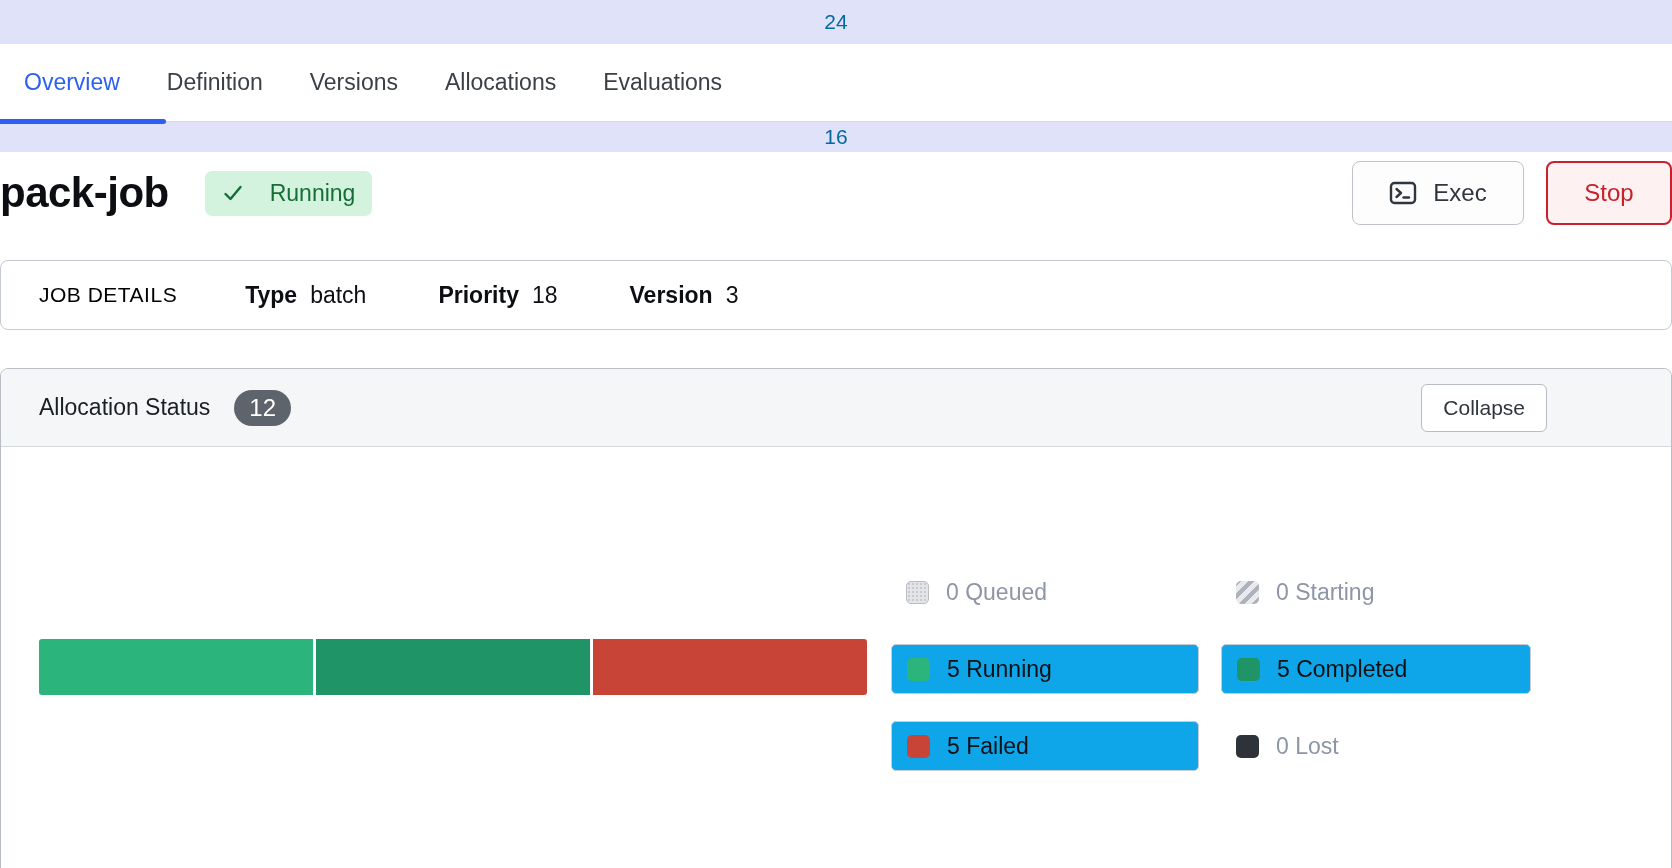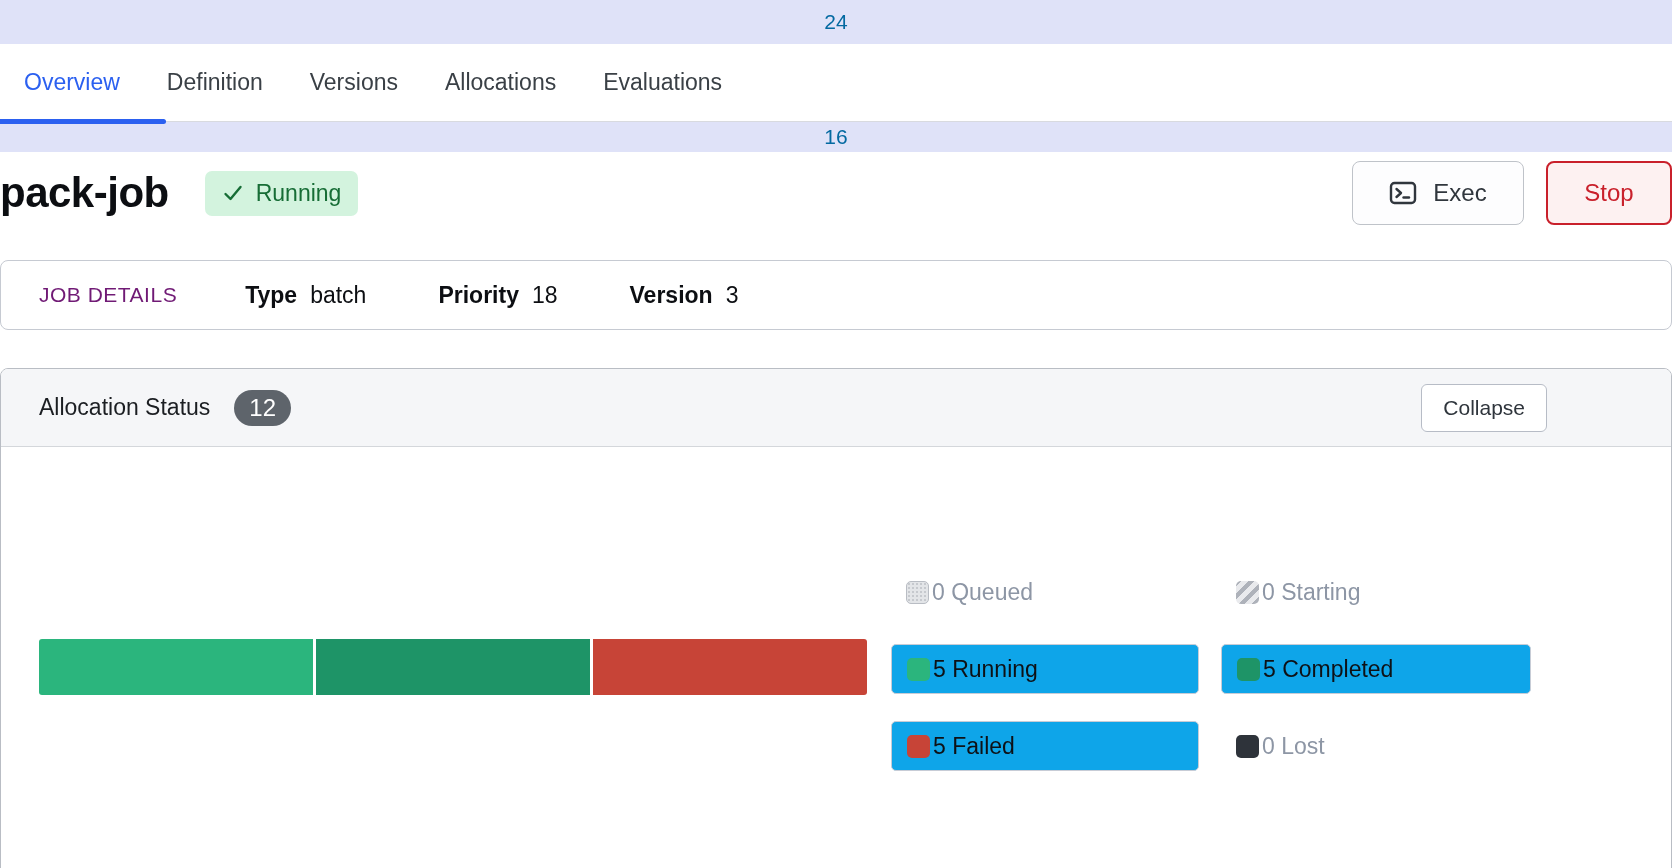--- a/index.html
+++ b/index.html
@@ -17,32 +17,32 @@
     display:flex; align-items:center; padding-left:24px; }
   .tabs { display:flex; gap:47px; align-items:center; }
   .tab { font-size:23px; color:#3a4046; cursor:pointer; }
   .tab.active { color:#2b60f0; }
   .tab-underline { position:absolute; left:0; bottom:-3px; height:5px; width:166px;
     background:#2b60f0; border-radius:0 3px 3px 0; }
 
   
   .title-row { height:72px; margin-top:0; padding-top:10px; display:flex; align-items:center; }
   .job-title { font-size:42px; font-weight:700; color:#0c0e12; letter-spacing:-0.5px; }
-  .status-badge { margin-left:36px; display:inline-flex; align-items:center; gap:12px;
+  .status-badge { margin-left:36px; display:inline-flex; align-items:center; gap:26px;
     background:#d3f3de; color:#176d36; font-size:23px; padding:9px 17px; border-radius:7px; }
   .title-actions { margin-left:auto; display:flex; gap:22px; align-items:center; }
   .btn { display:inline-flex; align-items:center; justify-content:center; gap:16px;
     font-size:24px; border-radius:8px; cursor:pointer; height:64px; }
   .btn-exec { background:#fdfdfe; border:1px solid #bfc3c9; color:#30363d; width:172px; font-weight:500; }
   .btn-stop { background:#fdf1f1; border:2px solid #c9202b; color:#c9202b; width:126px; font-weight:500; }
 
   
   .details-card { margin-top:36px; width:100%; height:70px; border:1px solid #c6cad2;
     border-radius:8px; display:flex; align-items:center; padding-left:38px; background:#fff; }
-  .details-heading { font-size:21px; color:#701a75; letter-spacing:0.5px; margin-right:68px; }
+  .details-heading { font-size:21px; color:#000000; letter-spacing:0.5px; margin-right:68px; }
   .fields { display:flex; gap:72px; align-items:center; }
   .field { display:flex; gap:13px; align-items:baseline; font-size:23px; color:#0c0e12; }
   .field .flabel { font-weight:700; }
 
   
   .alloc-card { margin-top:38px; width:100%; height:628px; border:1px solid #b9bdc4;
     border-radius:8px; overflow:hidden; background:#fff; display:flex; flex-direction:column; }
   .alloc-header { height:78px; background:#f5f6f8; border-bottom:1px solid #d4d7db;
     display:flex; align-items:center; padding:0 24px 0 38px; }
   .alloc-title { font-size:23px; color:#1b1e22; }
@@ -55,21 +55,21 @@
   
   .alloc-bar { position:absolute; left:38px; top:192px; width:828px; height:56px;
     display:flex; gap:3px; }
   .bar-seg { height:100%; }
   .bar-seg:first-child { border-radius:3px 0 0 3px; }
   .bar-seg:last-child { border-radius:0 3px 3px 0; }
 
   
   .legend { position:absolute; left:890px; top:120px; display:grid;
     grid-template-columns:308px 310px; column-gap:22px; row-gap:27px; }
-  .legend-item { height:50px; display:flex; align-items:center; gap:3px; padding-left:15px;
+  .legend-item { height:50px; display:flex; align-items:center; gap:17px; padding-left:15px;
     font-size:23px; background:transparent; }
   .legend-item.boxed { border:1px solid #c7ccd6; border-radius:5px; background:#0ea5e9; cursor:pointer; }
   .legend-item .txt { color:#0e1116; }
   .legend-item.zero .txt { color:#8d96a5; }
   .sw { width:23px; height:23px; border-radius:5px; flex:0 0 auto; }
   .sw-queued { background:#e3e5e8; border:1px solid #b9bdc4;
     background-image:radial-gradient(#c6c9ce 1px, transparent 1px); background-size:4px 4px; }
   .sw-starting { background:repeating-linear-gradient(135deg,#aeb2ba 0 4px,#e9eaed 4px 9px); }
   .sw-lost { background-color:#2e333a;
     background-image:radial-gradient(rgba(255,255,255,0.18) 1px, transparent 1px); background-size:4px 4px; }

